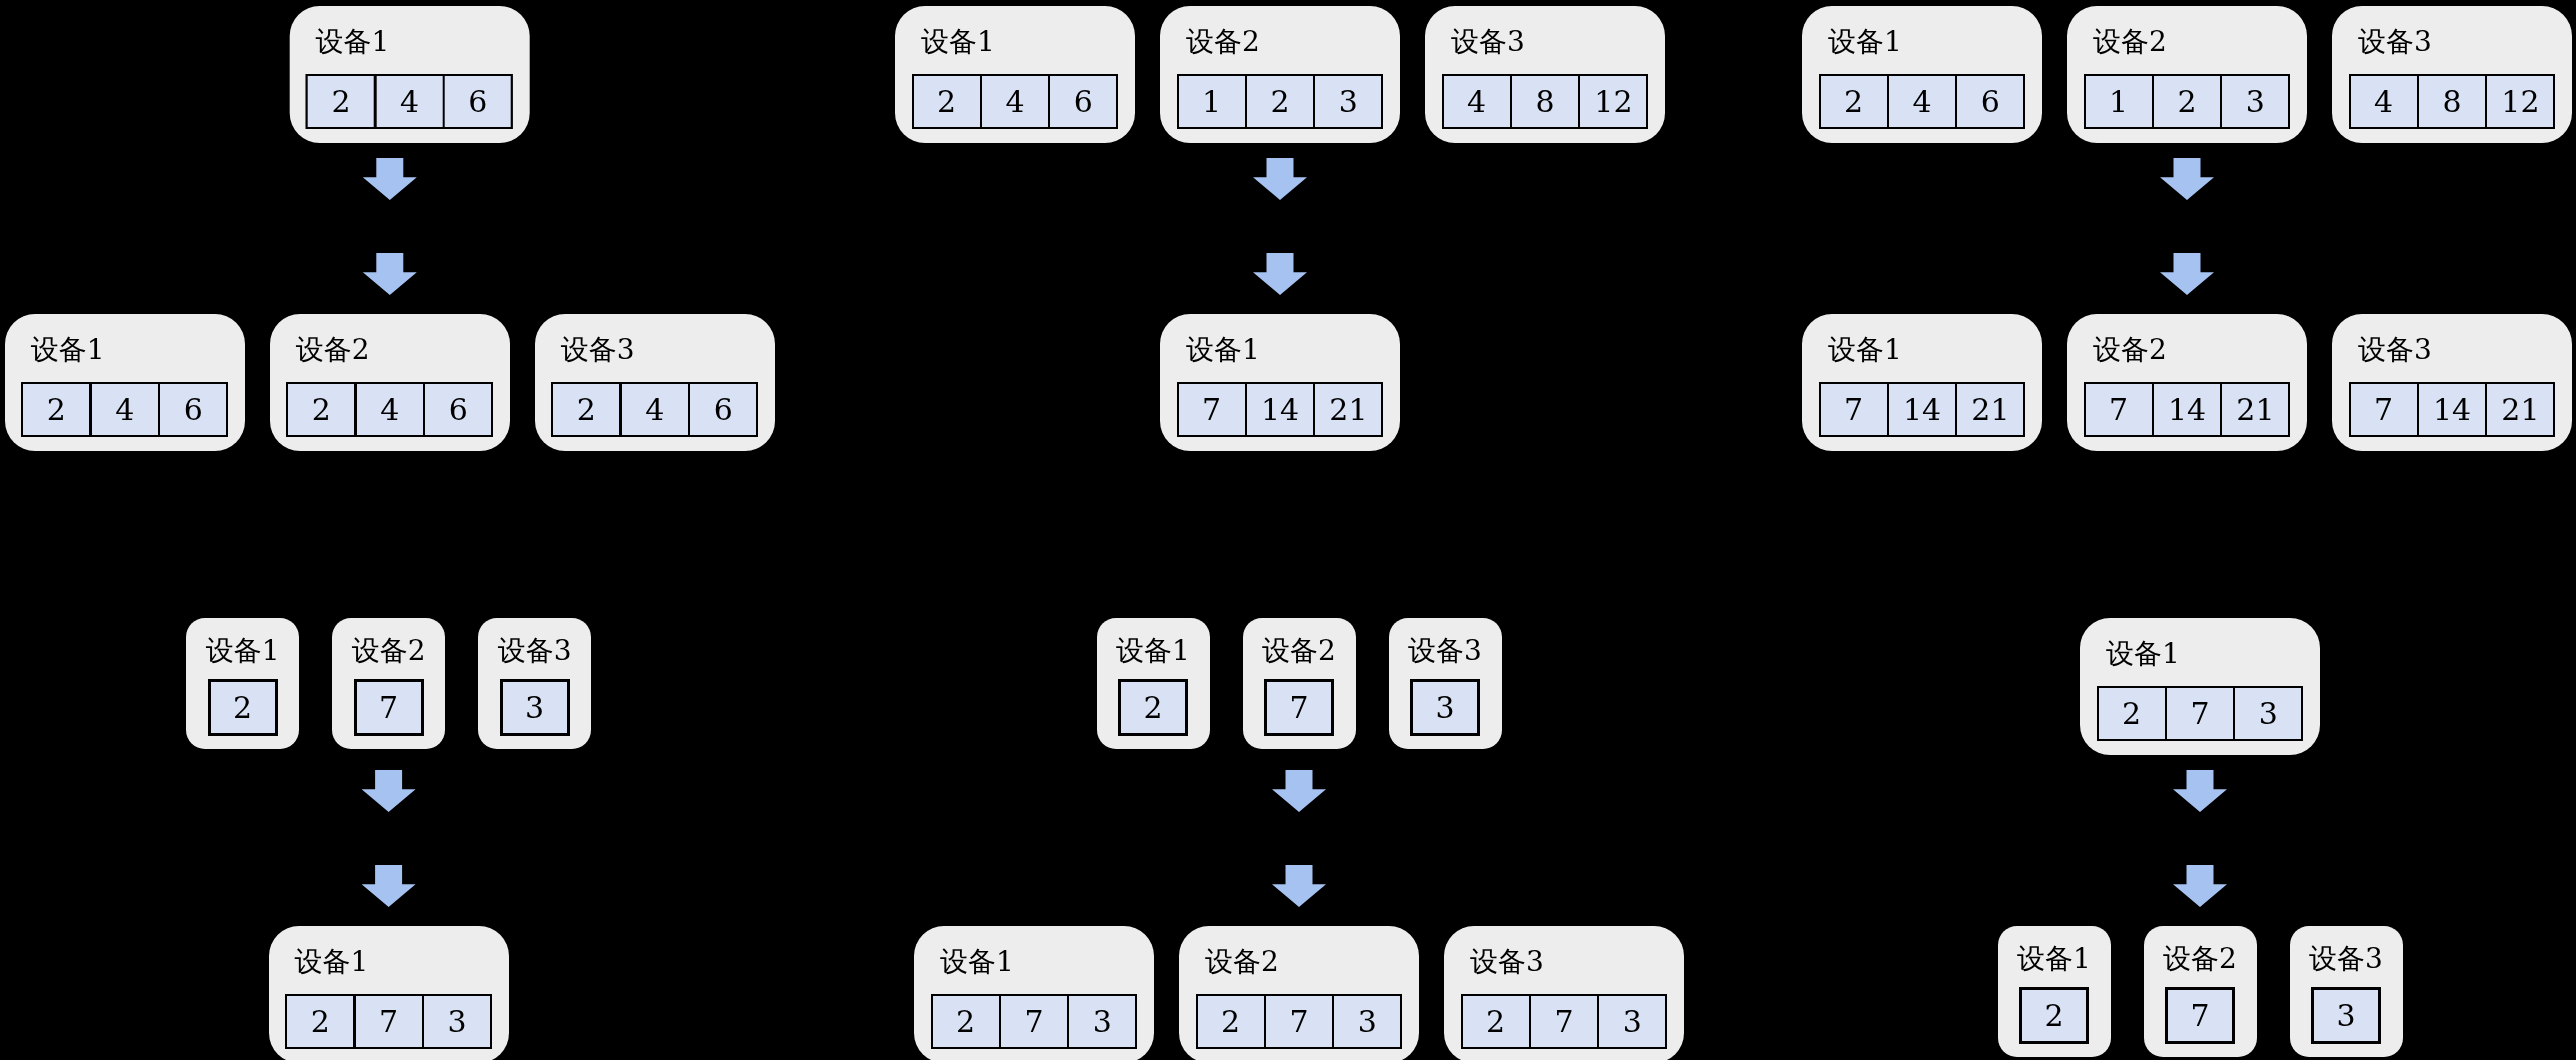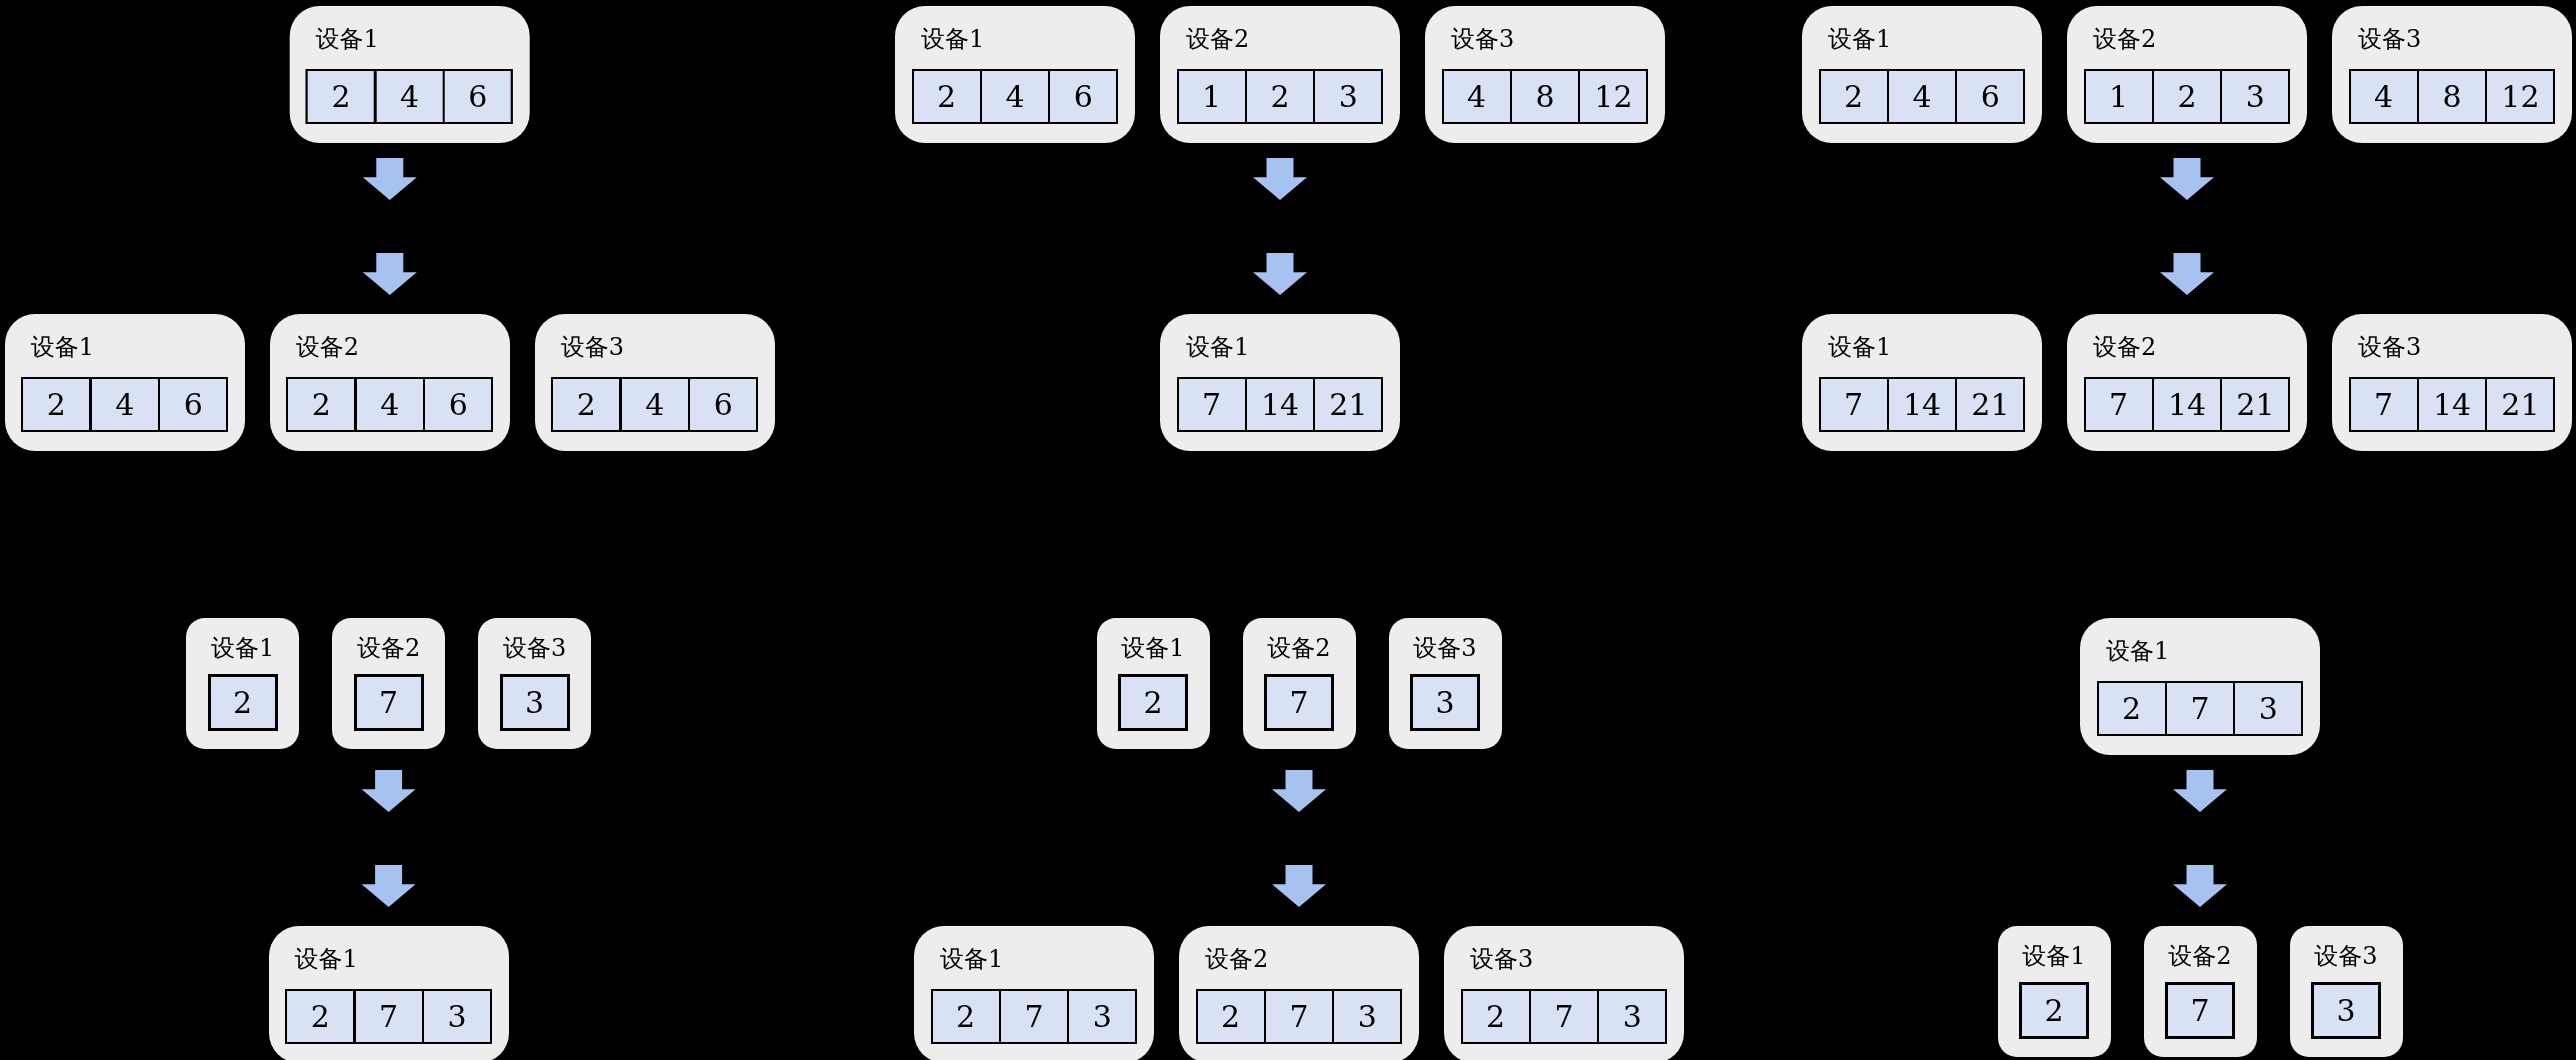--- a/index.html
+++ b/index.html
@@ -26,21 +26,21 @@
   .device-box.large {
     width: 240px; height: 137px; border-radius: 30px;
     padding-top: 19px;
   }
   .device-box.small {
     width: 113px; height: 131px; border-radius: 19px;
     padding-top: 15.5px; text-align: center;
   }
 
   .device-label {
-    font-size: 24px; line-height: 1.2;
+    font-size: 28px; line-height: 1.2;
     color: var(--text-color, #000);
     white-space: nowrap;
   }
   .device-box.large .device-label { padding-left: 26px; text-align: left; }
 
   .cell-grid {
     display: flex; gap: 2.4px;
     width: max-content;
     border: 2.4px solid var(--cell-border, #000);
     background: var(--cell-border, #000);

